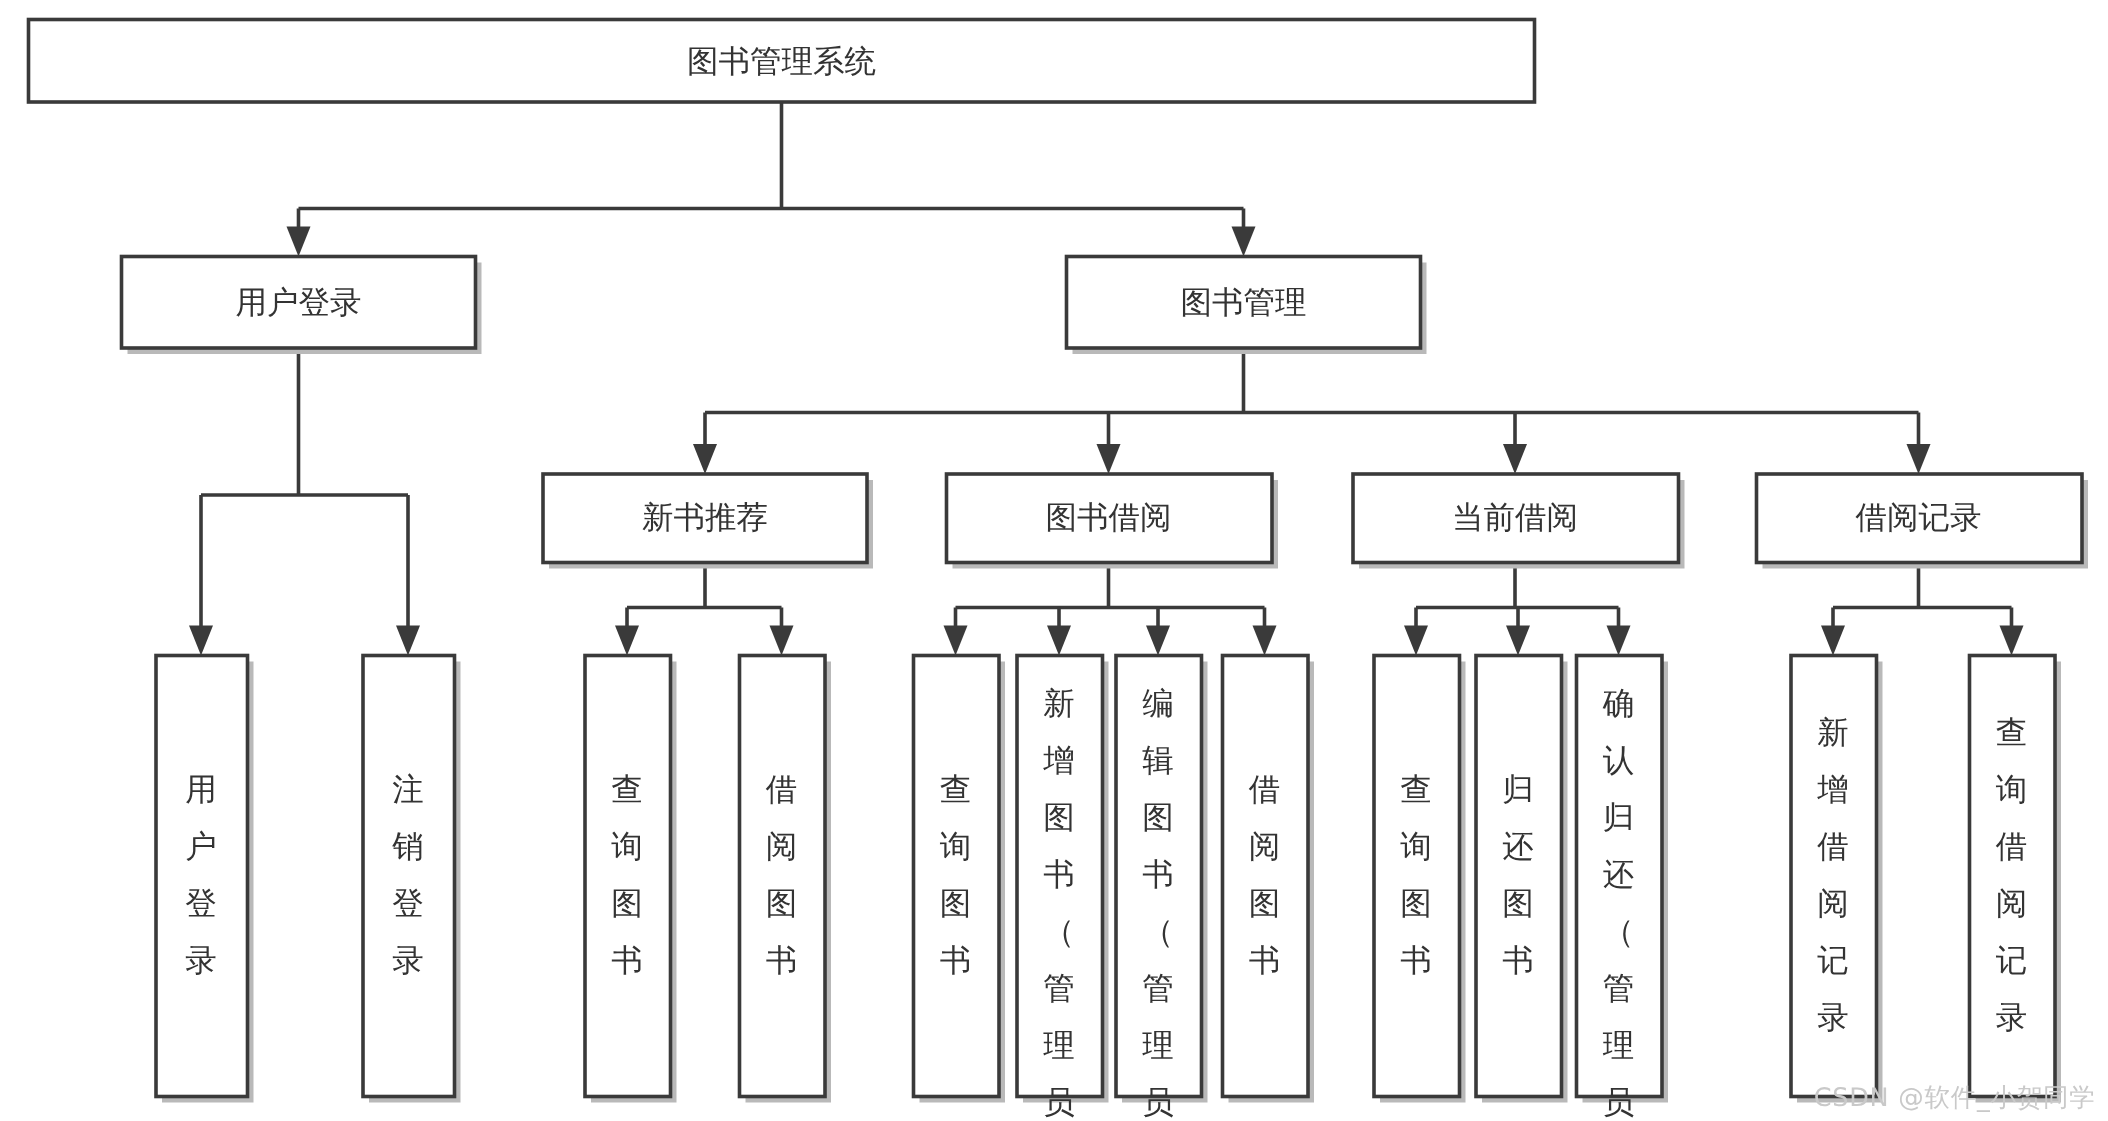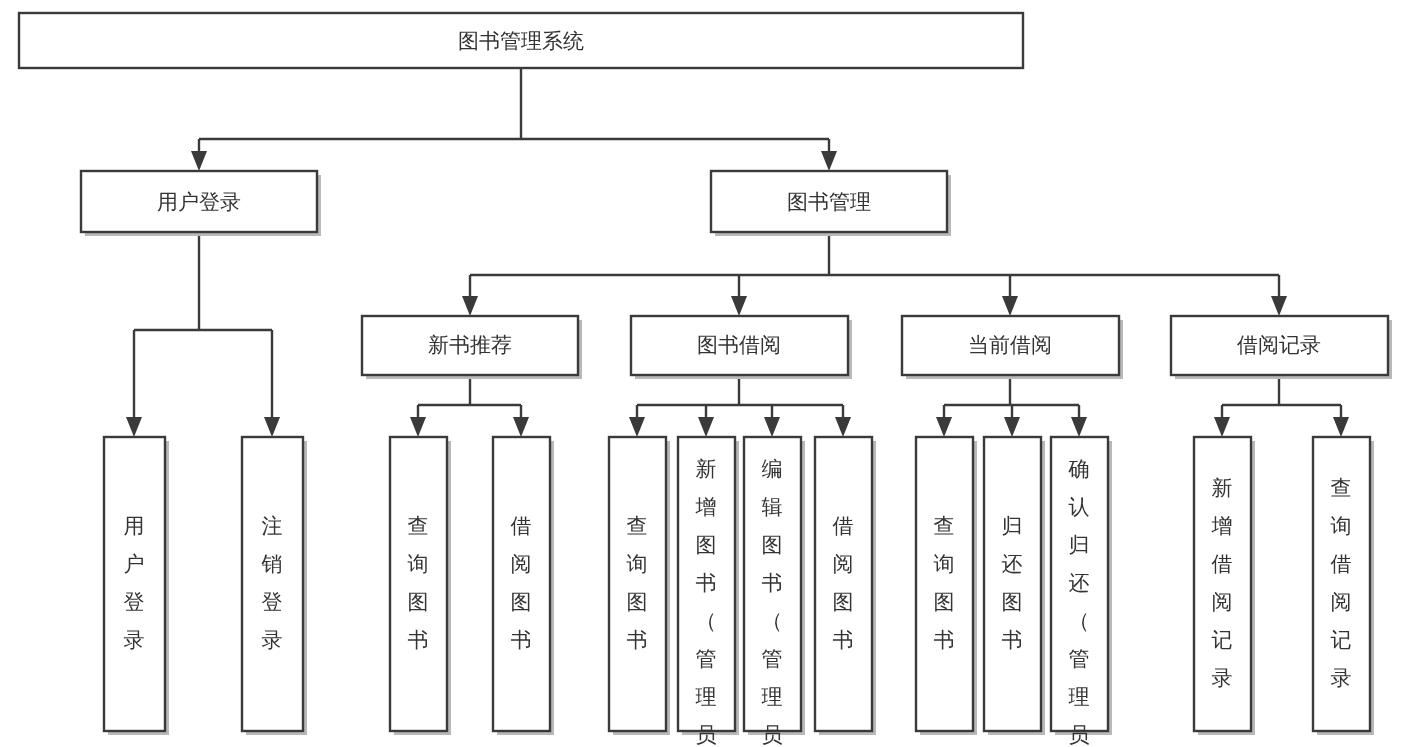--- a/index.html
+++ b/index.html
@@ -248,13 +248,14 @@
     </g>
 
     <g>
       <rect class="node-shadow" x="1317" y="441" width="57" height="294"></rect>
       <rect class="node-rect" x="1313" y="437" width="57" height="294"></rect>
       <text class="node-label vert" x="1341" y="489" dominant-baseline="middle"><tspan x="1341" y="489">查</tspan><tspan x="1341" y="527">询</tspan><tspan x="1341" y="565">借</tspan><tspan x="1341" y="603">阅</tspan><tspan x="1341" y="641">记</tspan><tspan x="1341" y="679">录</tspan></text>
     </g>
 
   </svg>
 
+  <div class="watermark">CSDN @软件_小贺同学</div>
 </div>
 
 </body></html>

